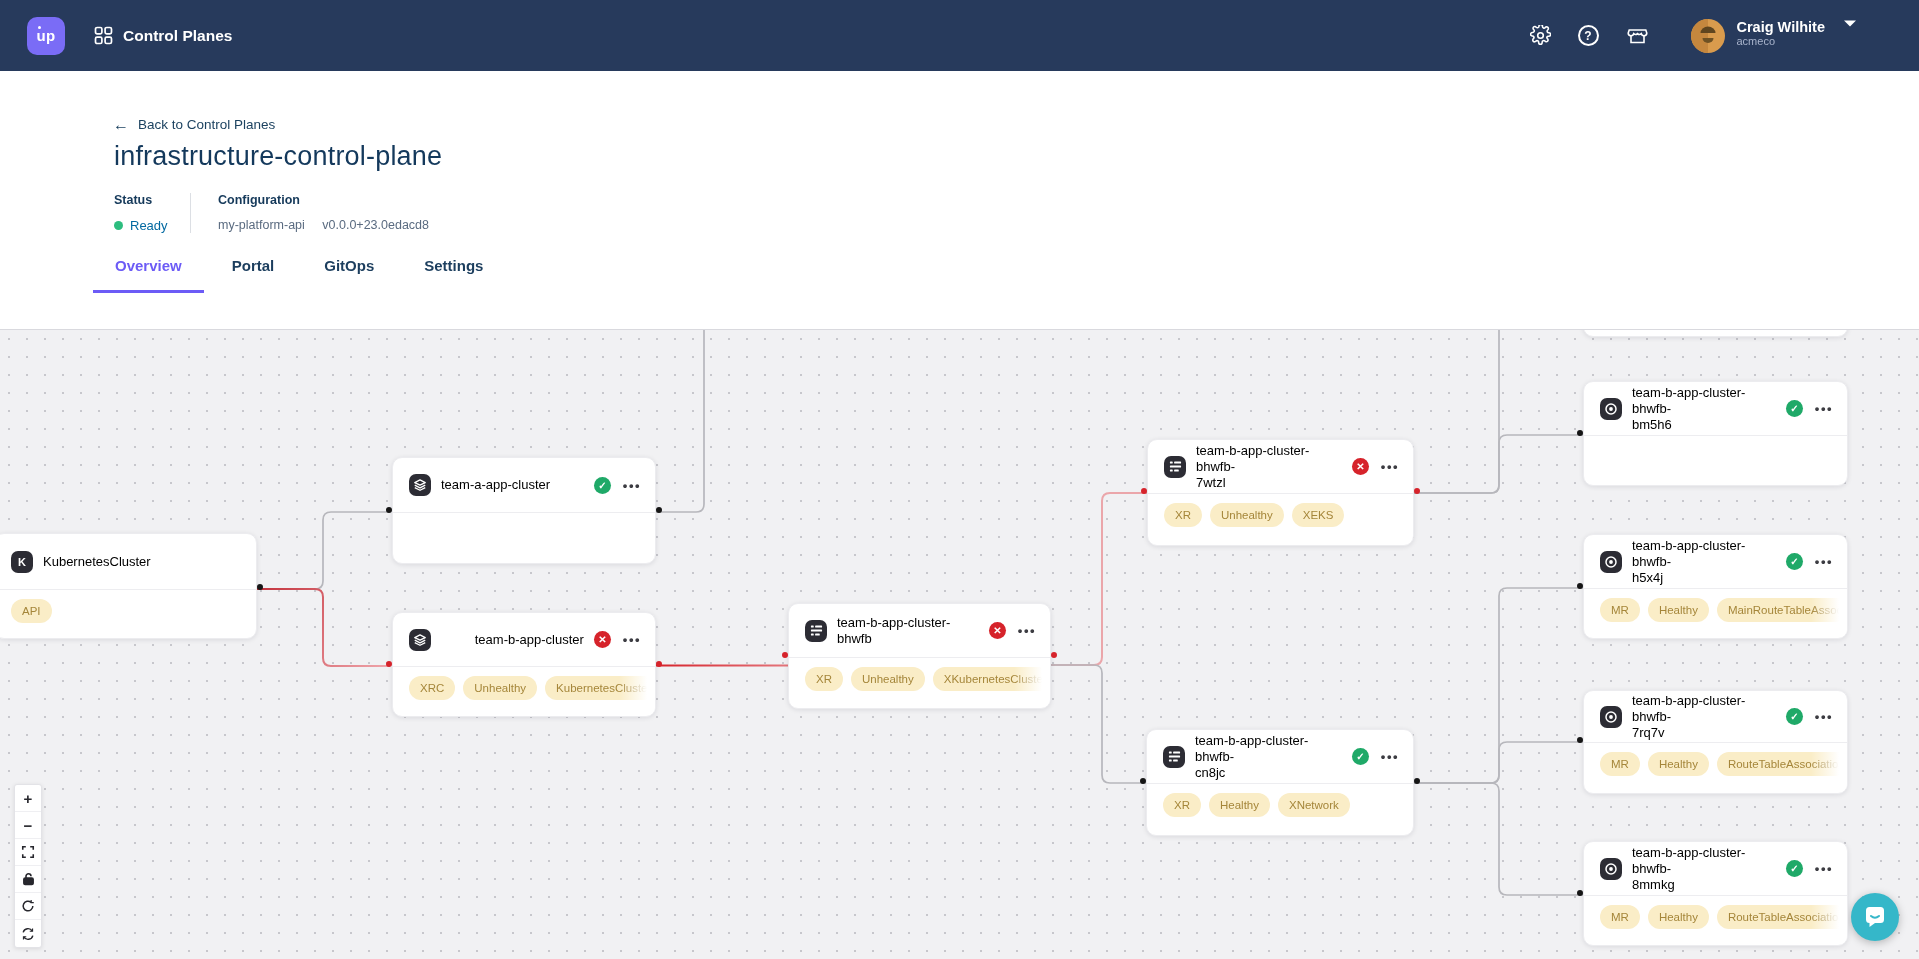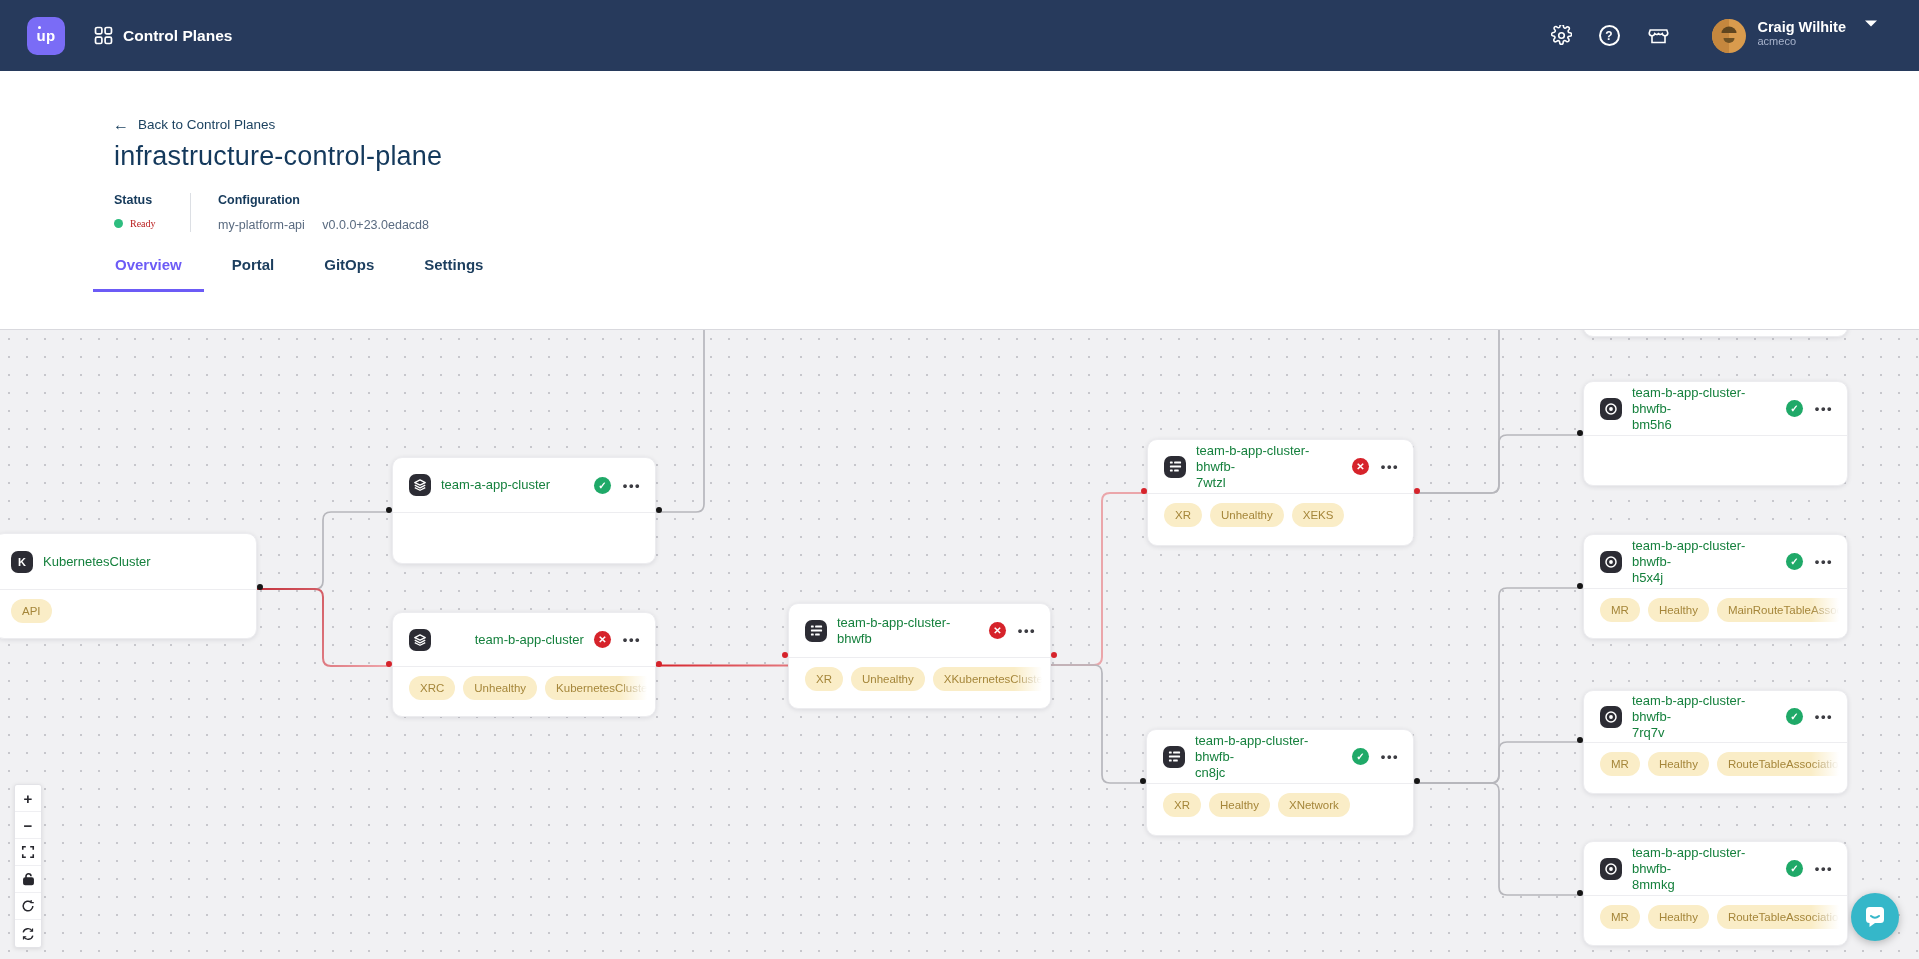--- a/index.html
+++ b/index.html
@@ -8,21 +8,21 @@
     width:1919px; height:959px;
     font-family:"Liberation Sans", sans-serif;
     background:#ffffff;
     position:relative;
   }
 
   
   .navbar {
     height:71px; background:#273a5c;
     display:flex; align-items:center;
-    padding:0 41px 0 27px;
+    padding:0 62px 0 27px;
   }
   .logo {
     width:38px; height:38px; background:#7a6cf6; border-radius:10px;
     color:#fff; font-weight:bold; font-size:15px;
     display:flex; align-items:center; justify-content:center;
     position:relative; letter-spacing:.3px;
   }
   .logo .logo-dot{ position:absolute; top:9px; left:11px; width:3px; height:3px; border-radius:50%; background:#fff; }
   .grid-icon { margin-left:29px; display:flex; }
   .nav-title { margin-left:10px; color:#fff; font-size:15.5px; font-weight:bold; }
@@ -37,21 +37,21 @@
   .chevron { margin-left:18px; display:flex; }
 
   
   .back-link { margin:46px 0 0 113px; display:flex; align-items:center; gap:9px;
     color:#1c4260; font-size:13.5px; cursor:pointer; width:max-content; }
   .back-arrow { font-size:16px; line-height:13px; }
   .page-title { margin:9px 0 0 114px; color:#14395c; font-size:27px; font-weight:normal; letter-spacing:.2px; }
   .meta { margin:21px 0 0 114px; display:flex; }
   .meta-label { color:#15395a; font-size:12.5px; font-weight:bold; }
   .meta-status { width:76px; }
-  .status-line { margin-top:11px; display:flex; align-items:center; gap:7px; color:#b91c1c; font-size:10px;font-family:Liberation Serif, serif; }
+  .status-line { margin-top:11px; display:flex; align-items:center; gap:7px; color:#0369a1; font-size:13px; }
   .status-dot { width:9px; height:9px; border-radius:50%; background:#2dbd7f; }
   .meta-divider { border-left:1px solid #dcdfe4; margin:0 27px 0 0; }
   .config-line { margin-top:11px; color:#5a6b80; font-size:12.5px; }
   .config-version { margin-left:14px; }
   .tabs { margin:24px 0 0 93px; display:flex; }
   .tab { padding:0 22px 16px; margin-right:6px; font-size:15px; font-weight:bold; color:#1c3e5e;
     cursor:pointer; border-bottom:3px solid transparent; }
   .tab.active { color:#6c5bf6; border-bottom-color:#6c5bf6; }
 
   
@@ -68,21 +68,21 @@
   .node {
     position:absolute; background:#fff; border:1px solid #ececef; border-radius:10px;
     box-shadow:0 1px 5px rgba(20,20,35,.10);
   }
   .node-clip { position:absolute; inset:0; border-radius:9px; overflow:hidden; }
   .node-header { display:flex; align-items:center; gap:10px; padding:0 14px 0 16px;
     border-bottom:1px solid #ededf0; }
   .node-icon { width:22px; height:22px; min-width:22px; background:#2c2c34; border-radius:7px;
     display:flex; align-items:center; justify-content:center; color:#fff; }
   .glyph-k { font-size:11px; font-weight:bold; color:#fff; }
-  .node-label { flex:1; color:#15803d; font-size:13px; line-height:16px; overflow-wrap:anywhere; }
+  .node-label { flex:1; color:#000000; font-size:13px; line-height:16px; overflow-wrap:anywhere; }
   .node-status { width:17px; height:17px; min-width:17px; border-radius:50%;
     display:flex; align-items:center; justify-content:center;
     color:#fff; font-size:10px; font-weight:bold; }
   .node-status.ok { background:#1fa968; }
   .node-status.err { background:#d6232b; }
   .node-menu { color:#3c3c42; font-size:13px; font-weight:bold; letter-spacing:1.5px;
     cursor:pointer; margin-left:2px; }
   .node-badges { padding:9px 16px; white-space:nowrap; }
   .badge { display:inline-block; background:#faedc7; color:#a5863a; font-size:11.5px;
     padding:6px 11px; border-radius:13px; margin-right:8px; }

